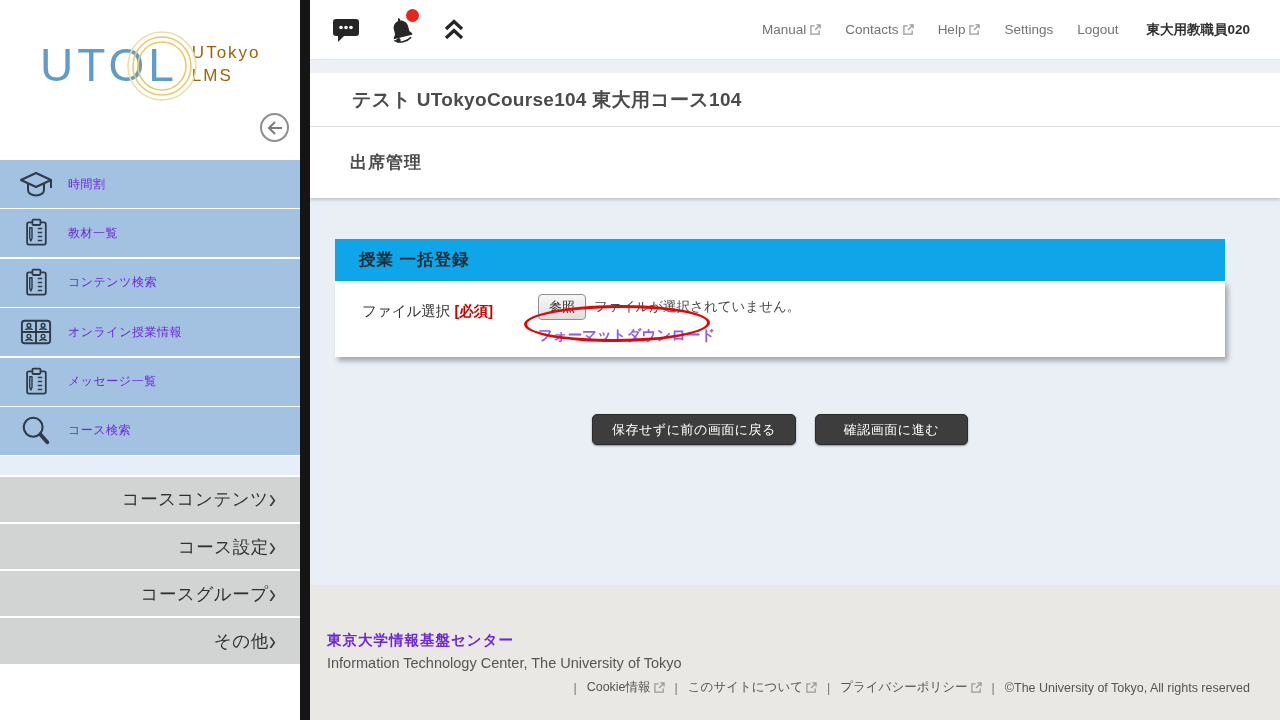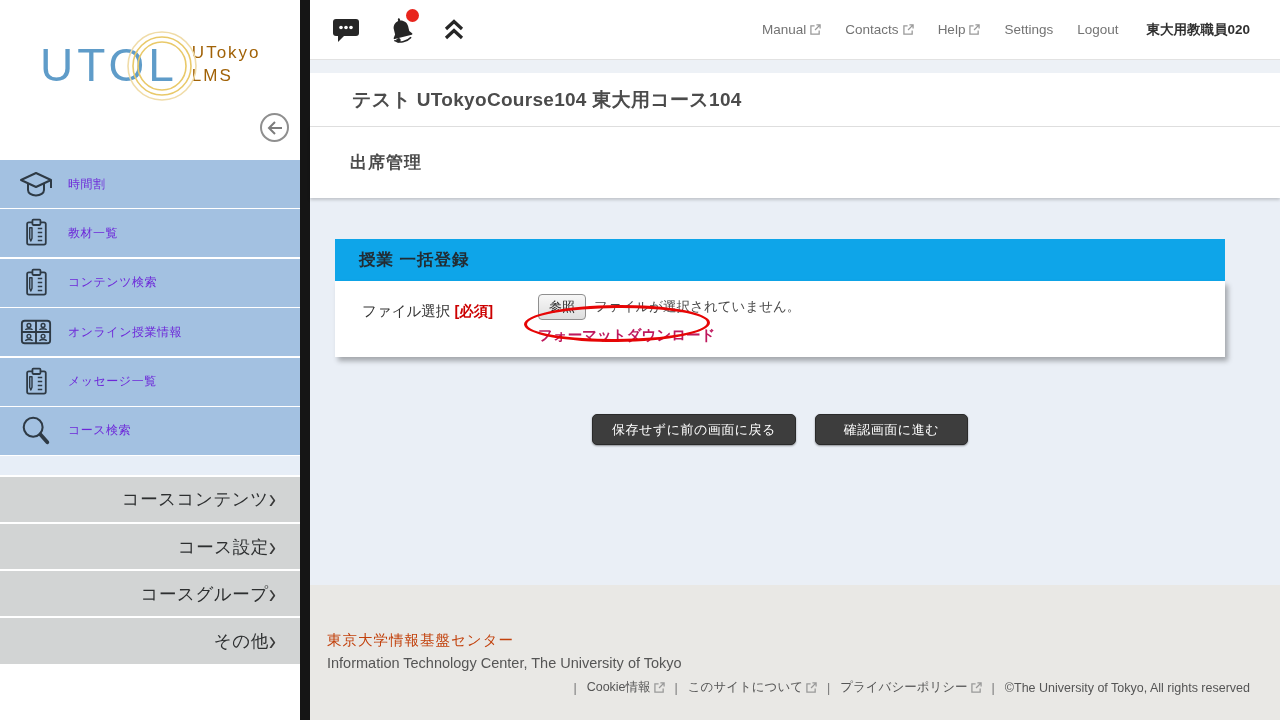--- a/index.html
+++ b/index.html
@@ -49,30 +49,30 @@
 
   .panel { position:absolute; left:25px; top:41px; width:890px; }
   .panel-header { height:42px; background:#0ea5e9; display:flex; align-items:center; padding-left:24px; }
   .panel-title { font-size:16.5px; font-weight:bold; color:#222c33; letter-spacing:1px; }
   .panel-body { position:relative; background:#fff; padding:13px 4px 12px 27px; box-shadow:3px 4px 5px rgba(0,0,0,.3); min-height:62px; }
   .file-row { display:flex; }
   .file-label-col { width:176px; padding-top:8px; font-size:14.5px; color:#333; }
   .required { color:#c00; font-weight:bold; }
   .file-input-col { font-size:13.5px; color:#4a4a4a; }
   .browse-btn { font-size:13px; color:#222; padding:3px 10px; border:1px solid #8f8f8f; border-radius:4px; background:linear-gradient(#f7f7f7,#dedede); cursor:pointer; margin-right:8px; }
-  .format-link { display:inline-block; margin-top:6px; font-size:14.5px; font-weight:bold; color:#be185d; text-decoration:none; cursor:pointer;font-family:Liberation Mono, monospace; }
+  .format-link { display:inline-block; margin-top:6px; font-size:14.5px; font-weight:bold; color:#8b5cf6; text-decoration:none; cursor:pointer;font-family:Liberation Mono, monospace; }
   .red-ellipse { position:absolute; left:189px; top:24px; width:186px; height:37px; border:3.5px solid #e60505; border-radius:50%; transform:rotate(-0.5deg); pointer-events:none; }
 
   .instruction { position:absolute; left:25px; top:180px; width:890px; text-align:center; font-size:13.5px; color:#333; }
   .button-row { position:absolute; left:25px; top:216px; width:890px; display:flex; justify-content:center; gap:19px; }
   .dark-btn { height:31px; background:#3d3d3d; color:#fff; font-size:13px; border:1px solid #2a2a2a; border-radius:5px; padding:0 28px; cursor:pointer; box-shadow:0 1px 2px rgba(0,0,0,.4); font-family:inherit; letter-spacing:0.5px; }
   .dark-btn.back { padding:0 19px; }
 
   footer { height:137px; background:#e9e8e5; padding:46px 30px 0 17px; }
-  .org-ja { font-size:14.5px; font-weight:normal; color:#c2410c; letter-spacing:1px; }
+  .org-ja { font-size:14.5px; font-weight:bold; color:#6d28d9; letter-spacing:1px; }
   .org-en { font-size:14.5px; color:#555; margin-top:5px; }
   .footer-links { margin-top:8px; display:flex; justify-content:flex-end; align-items:center; gap:10px; font-size:12.5px; color:#555; }
   .footer-link { display:flex; align-items:center; gap:3px; color:#555; text-decoration:none; cursor:pointer; }
   .fsep { color:#777; }
   svg { display:block; }
 </style>
 </head>
 <body>
 
 <div class="app">

